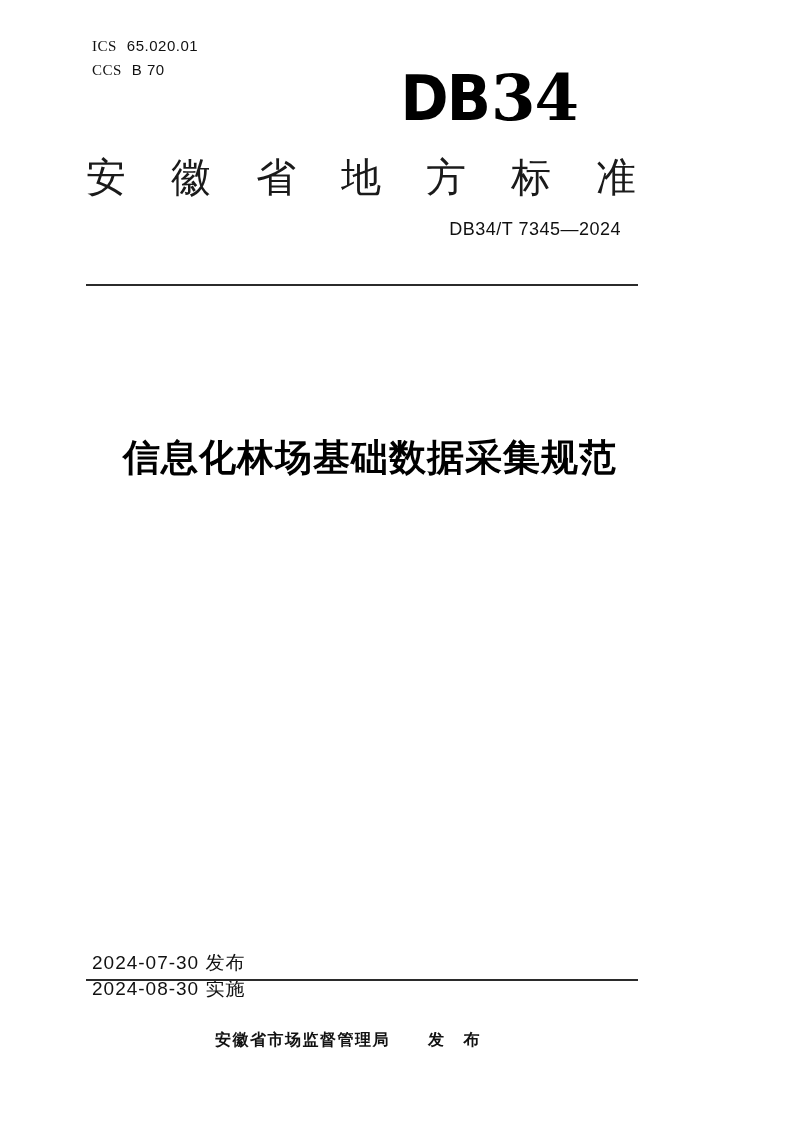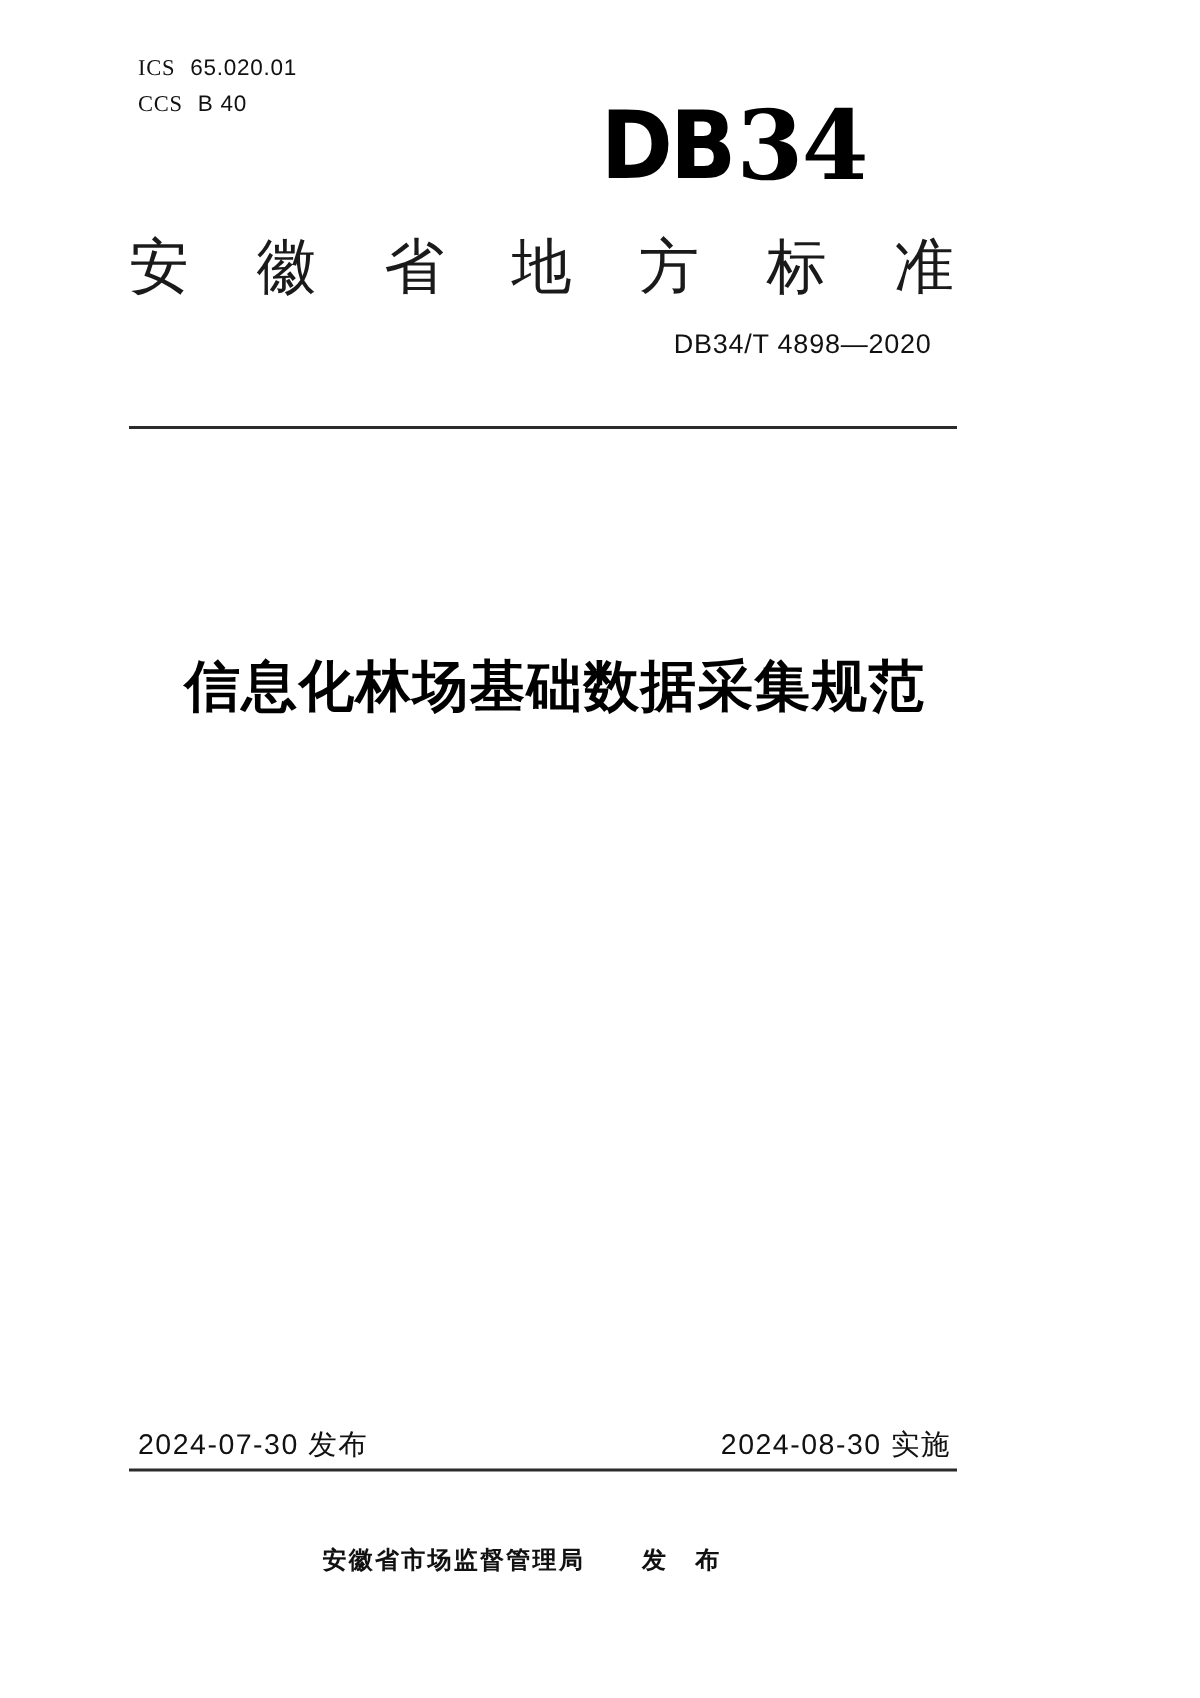--- a/index.html
+++ b/index.html
@@ -115,20 +115,21 @@
     position: absolute;
     left: 92px;
     right: 62px;
     top: 950px;
     display: flex;
     justify-content: space-between;
     font-size: 19px;
     font-weight: 500;
     letter-spacing: 1px;
     color: #111;
+    flex-direction: column;
   }
 
   
   .publisher {
     position: absolute;
     left: 0;
     right: 0;
     top: 1030px;
     text-align: center;
     font-size: 16px;
@@ -144,39 +145,39 @@
 </head>
 <body>
 
 <div class="page">
 
   <div class="codes">
     <div>
       <span class="label">ICS</span><span class="value">65.020.01</span>
     </div>
     <div>
-      <span class="label">CCS</span><span class="value">B 40</span>
+      <span class="label">CCS</span><span class="value">B 70</span>
     </div>
   </div>
 
   <div class="logo">
     <span class="db">DB</span><span class="num">34</span>
   </div>
 
   <div class="standard-type">
     <span>安</span>
     <span>徽</span>
     <span>省</span>
     <span>地</span>
     <span>方</span>
     <span>标</span>
     <span>准</span>
   </div>
 
-  <div class="standard-number">DB34/T 4898—2020</div>
+  <div class="standard-number">DB34/T 7345—2024</div>
 
   <div class="rule rule-top"></div>
 
   <div class="title-cn">信息化林场基础数据采集规范</div>
 
 
   <div class="dates">
     <span>2024-07-30 发布</span>
     <span>2024-08-30 实施</span>
   </div>

